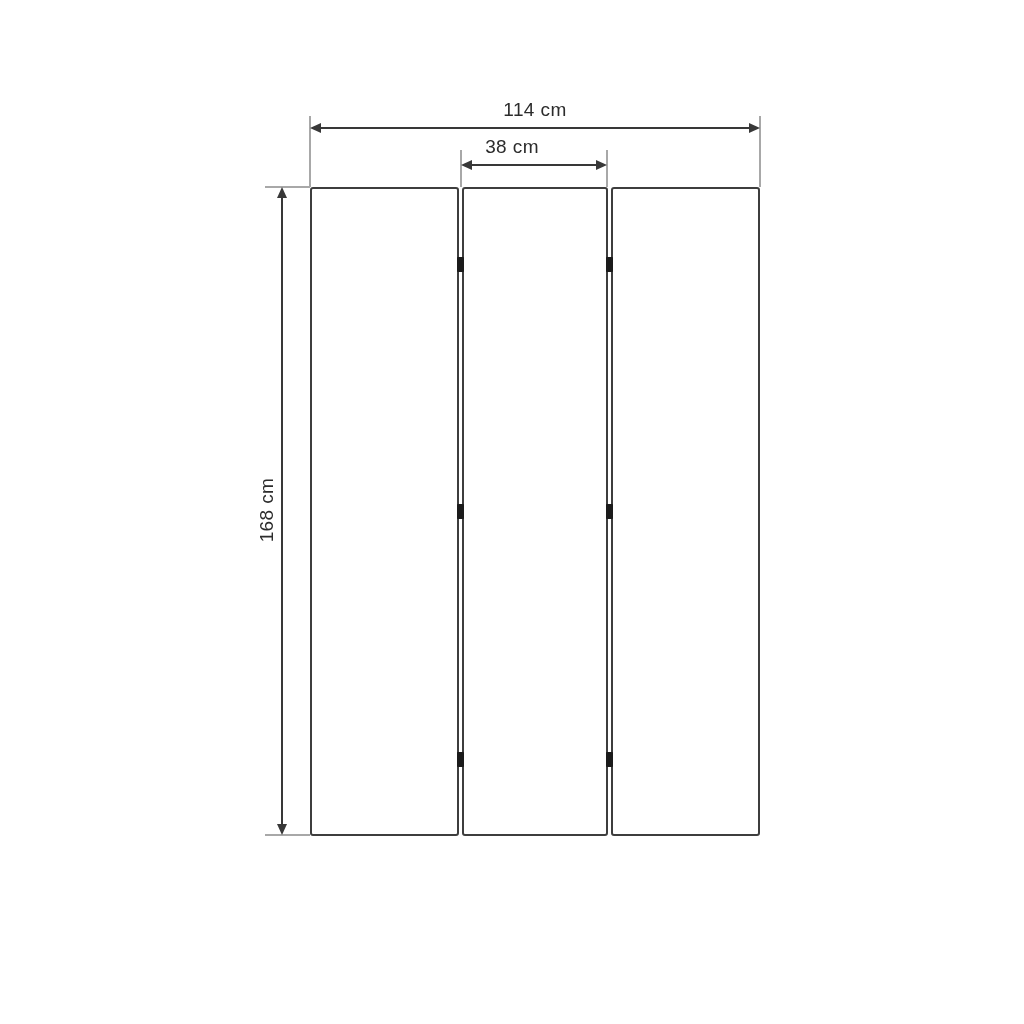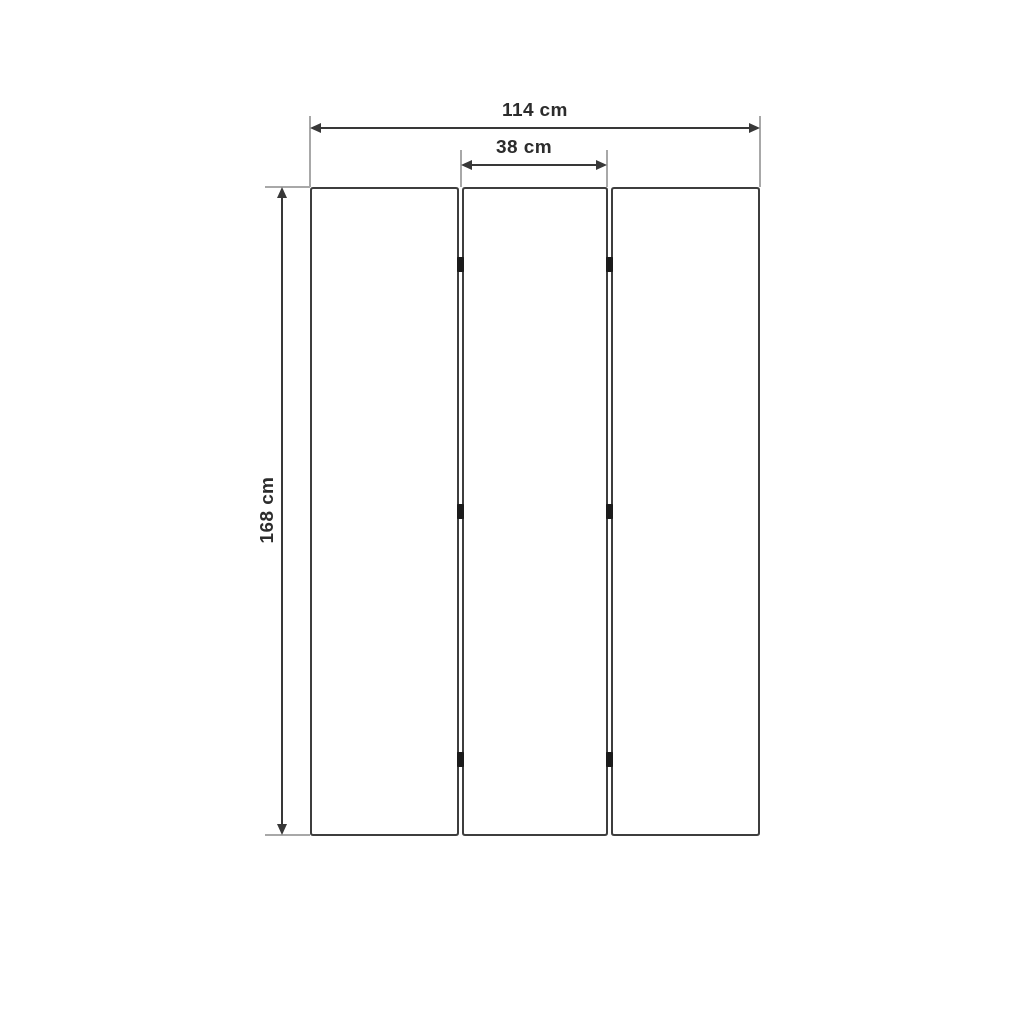--- a/index.html
+++ b/index.html
@@ -6,21 +6,21 @@
     --background:#ffffff;
     --panel-border:#3e3e3e;
     --dimension-line:#383838;
     --extension-line:#a8a8a8;
     --hinge:#1b1b1b;
     --text:#2c2c2c;
   }
   *{margin:0;padding:0;box-sizing:border-box;}
   html,body{width:1024px;height:1024px;background:var(--background);overflow:hidden;}
   body{font-family:"Liberation Sans","DejaVu Sans",sans-serif;}
-  .stage{position:relative;width:1024px;height:1024px;background:var(--background);font-weight:bold;}
+  .stage{position:relative;width:1024px;height:1024px;background:var(--background);}
 
   
   .panel{
     position:absolute;
     top:187px;
     height:649px;
     background:var(--background);
     border:2px solid var(--panel-border);
     border-radius:3px;
   }
@@ -88,21 +88,21 @@
     <div class="arrow right" style="left:749px;top:123px;"></div>
     <div class="dim-label" style="left:435px;top:99px;">114 cm</div>
   </div>
 
   <div>
     <div class="ext-line-v" style="left:460px;top:150px;height:37px;"></div>
     <div class="ext-line-v" style="left:606px;top:150px;height:37px;"></div>
     <div class="dim-line-h" style="left:464px;top:164px;width:140px;"></div>
     <div class="arrow left" style="left:461px;top:160px;"></div>
     <div class="arrow right" style="left:596px;top:160px;"></div>
-    <div class="dim-label" style="left:424px;top:136px;">38 cm</div>
+    <div class="dim-label" style="left:412px;top:136px;">38 cm</div>
   </div>
 
   <div>
     <div class="ext-line-h" style="left:265px;top:186px;width:45px;"></div>
     <div class="ext-line-h" style="left:265px;top:834px;width:45px;"></div>
     <div class="dim-line-v" style="left:281px;top:191px;height:640px;"></div>
     <div class="arrow up" style="left:277px;top:187px;"></div>
     <div class="arrow down" style="left:277px;top:824px;"></div>
     <div class="dim-label rotated" style="left:167px;top:499px;">168 cm</div>
   </div>

